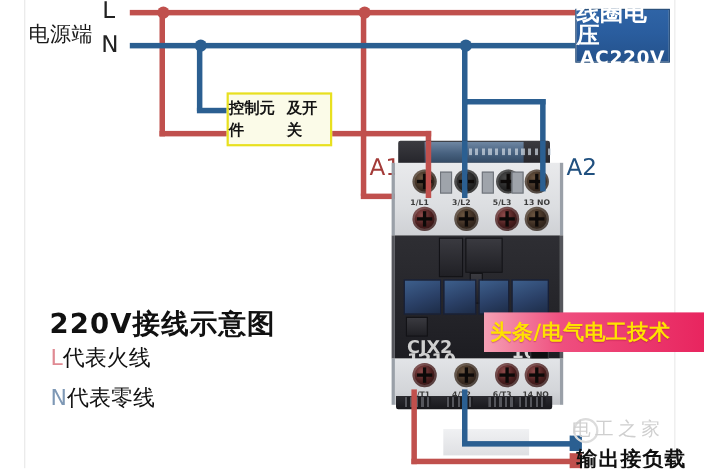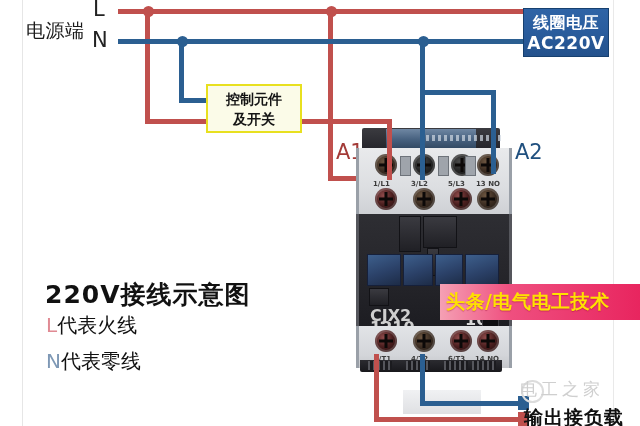--- a/index.html
+++ b/index.html
@@ -27,25 +27,25 @@
   
   .lab{position:absolute;white-space:nowrap;}
   #src-label{left:26px;top:18px;font-size:19px;color:#1a1a1a;letter-spacing:.5px;}
   #l-label{left:93px;top:-3px;font-size:21px;color:#222;}
   #n-label{left:92px;top:28px;font-size:21px;color:#222;}
 
   #coil-box{position:absolute;left:523px;top:8px;width:84px;height:47px;
             background:linear-gradient(180deg,#2f64a6 0%,#2a5d9e 45%,#24528c 100%);
             border:1px solid #17406f;display:flex;flex-direction:column;
             align-items:center;justify-content:center;}
-  #coil-box span{color:#fff;font-size:16px;font-weight:bold;line-height:21px;letter-spacing:.5px;}
+  #coil-box span{color:#fff;font-size:21px;font-weight:bold;line-height:21px;letter-spacing:.5px;}
   #coil-box .l2{font-size:17px;}
 
   #ctrl-box{position:absolute;left:206px;top:84px;width:92px;height:45px;
-            background:#fbfbe8;border:2px solid #e8e01f;display:flex;flex-direction:column;
+            background:#fbfbe8;border:2px solid #e8e01f;display:flex;flex-direction:row;
             align-items:center;justify-content:center;}
   #ctrl-box span{color:#141414;font-size:14px;font-weight:bold;line-height:20px;}
 
   #a1{left:336px;top:140px;font-size:21px;color:#a33b38;font-weight:500;}
   #a2{left:515px;top:140px;font-size:21px;color:#20507f;font-weight:500;}
 
   #title-220{left:45px;top:278px;font-size:25px;font-weight:bold;color:#111;letter-spacing:1px;}
   #line-l{left:46px;top:312px;font-size:20px;color:#111;}
   #line-l .k{color:#e08a93;}
   #line-n{left:46px;top:348px;font-size:20px;color:#111;}

